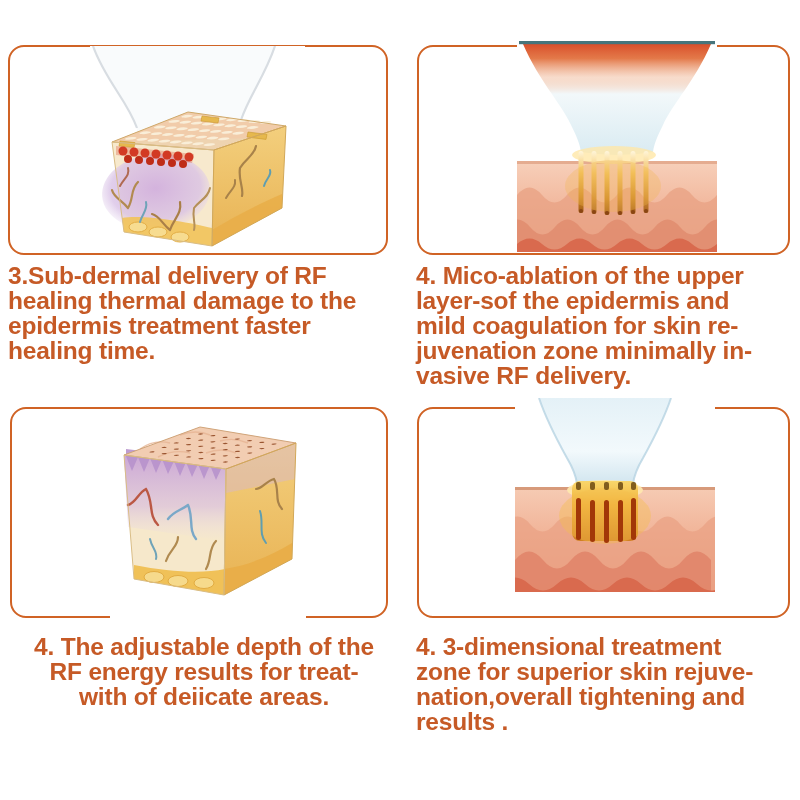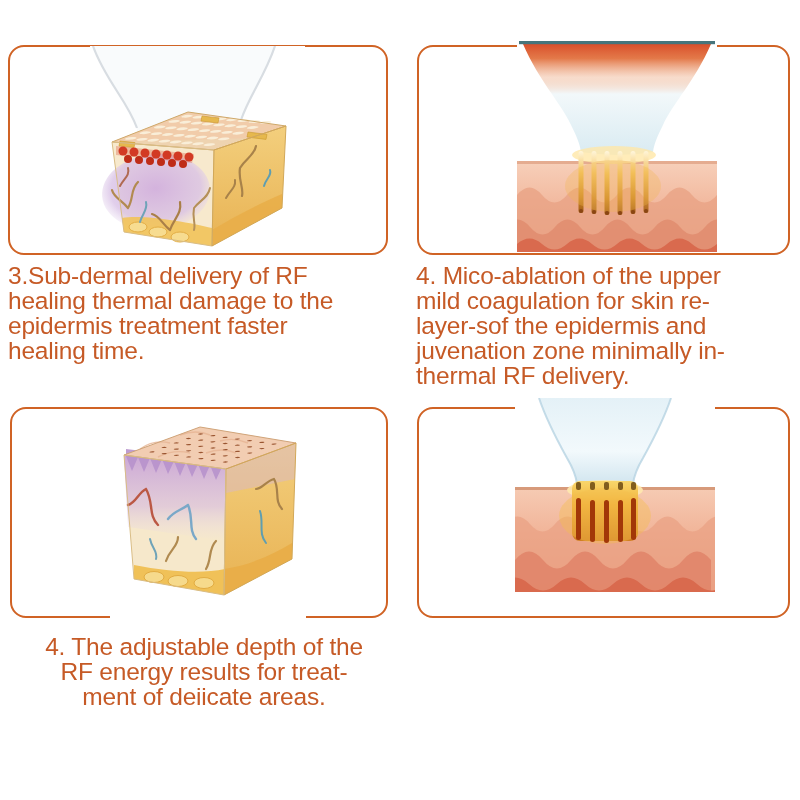--- a/index.html
+++ b/index.html
@@ -19,21 +19,21 @@
   .frame1{left:8px;top:45px;width:380px;height:210px;}
   .frame2{left:417px;top:45px;width:373px;height:210px;}
   .frame3{left:10px;top:407px;width:378px;height:211px;}
   .frame4{left:417px;top:407px;width:373px;height:211px;}
   .illus{position:absolute;}
   .illus1{left:90px;top:46px;width:215px;height:207px;}
   .illus2{left:517px;top:41px;width:200px;height:211px;}
   .illus3{left:110px;top:409px;width:196px;height:209px;}
   .illus4{left:515px;top:398px;width:200px;height:194px;}
   .caption{
-    position:absolute;color:var(--accent);font-weight:normal;
+    position:absolute;color:var(--accent);font-weight:bold;
     font-size:24.5px;line-height:25px;letter-spacing:-0.2px;white-space:nowrap;
   }
   .cap1{left:8px;top:263px;width:392px;}
   .cap2{left:416px;top:263px;width:384px;}
   .cap3{left:8px;top:634px;width:392px;text-align:center;}
   .cap4{left:416px;top:634px;width:384px;}
 </style>
 </head>
 <body>
 
@@ -349,26 +349,32 @@
 
   <div class="caption cap1">
     <div>3.Sub-dermal delivery of RF</div>
     <div>healing thermal damage to the</div>
     <div>epidermis treatment faster</div>
     <div>healing time.</div>
   </div>
 
   <div class="caption cap2">
     <div>4. Mico-ablation of the upper</div>
+    <div>layer-sof the epidermis and</div>
     <div>mild coagulation for skin re-</div>
-    <div>layer-sof the epidermis and</div>
     <div>juvenation zone minimally in-</div>
-    <div>thermal RF delivery.</div>
+    <div>vasive RF delivery.</div>
   </div>
 
   <div class="caption cap3">
     <div>4. The adjustable depth of the</div>
     <div>RF energy results for treat-</div>
-    <div>ment of deiicate areas.</div>
+    <div>with of deiicate areas.</div>
   </div>
 
+  <div class="caption cap4">
+    <div>4. 3-dimensional treatment</div>
+    <div>zone for superior skin rejuve-</div>
+    <div>nation,overall tightening and</div>
+    <div>results .</div>
+  </div>
 
 </div>
 
 </body></html>

